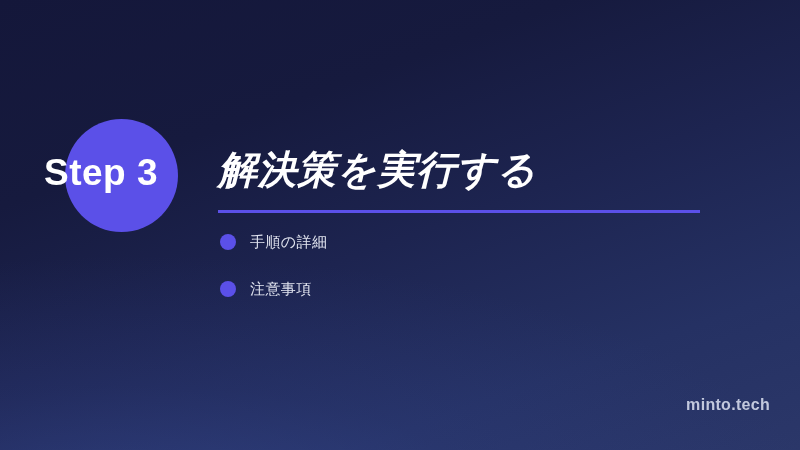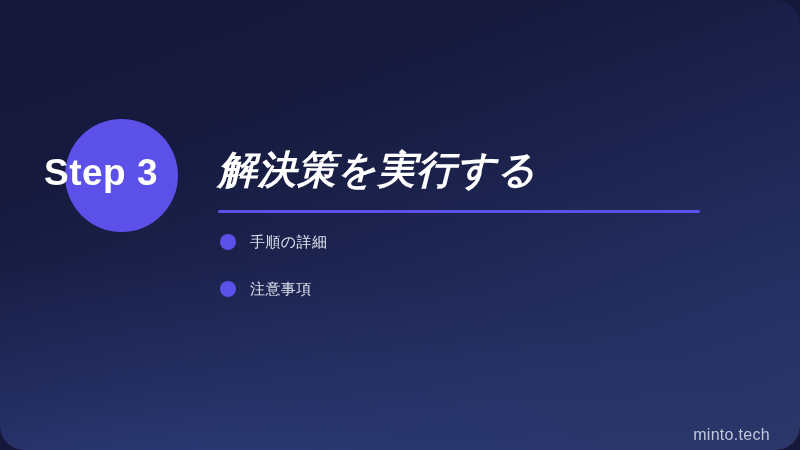--- a/index.html
+++ b/index.html
@@ -1,15 +1,15 @@
 <!DOCTYPE html>
 <html><head>
 <meta charset="utf-8">
 <style>
-  * { margin: 0; padding: 0; box-sizing: border-box; border-radius: 24px; }
+  * { margin: 0; padding: 0; box-sizing: border-box; }
 
   html, body {
     width: 800px;
     height: 450px;
     overflow: hidden;
   }
 
   body {
     font-family: "Liberation Sans", "DejaVu Sans", sans-serif;
     background: #15183a;
@@ -123,26 +123,27 @@
     font-size: 15px;
     line-height: 19px;
     letter-spacing: 0.4px;
     white-space: nowrap;
   }
 
   
   .footer {
     position: absolute;
     right: 30px;
-    bottom: 6px;
+    bottom: 36px;
     z-index: 3;
     color: #c2c8dd;
     font-size: 16px;
     letter-spacing: 0.3px;
     white-space: nowrap;
+    font-weight: bold;
   }
 </style>
 </head>
 <body>
 
 <div class="slide">
 
   <div class="step-badge"></div>
 
   <div class="step-label">Step 3</div>

